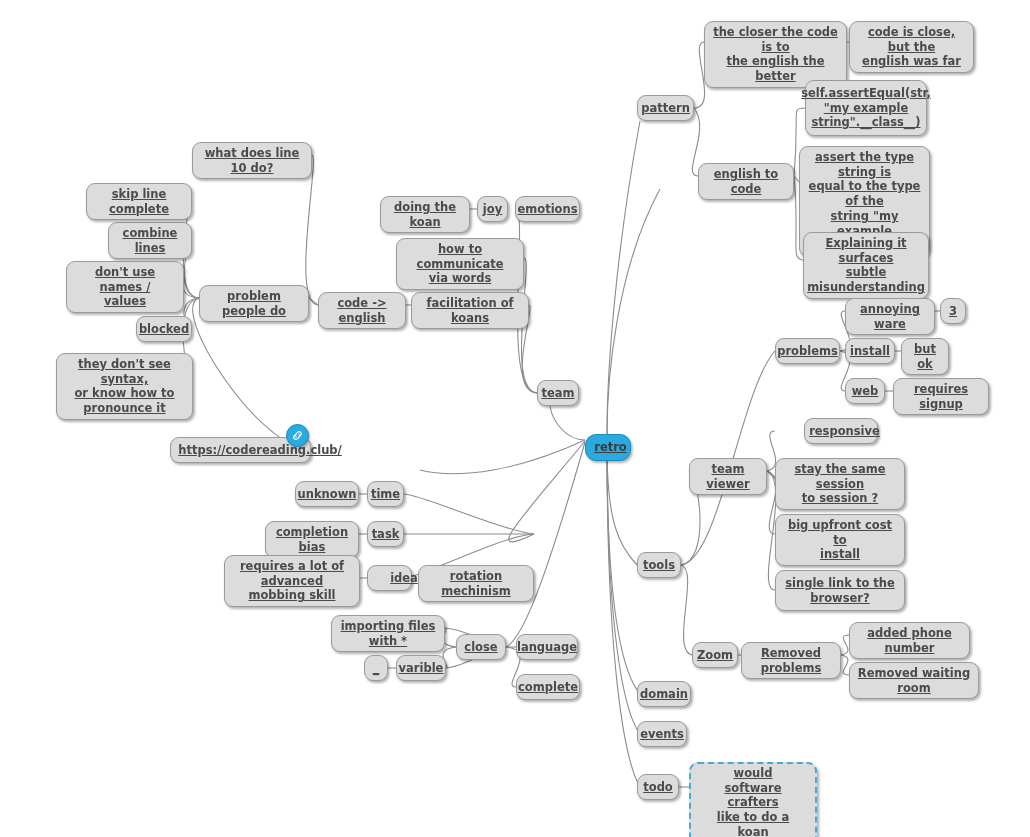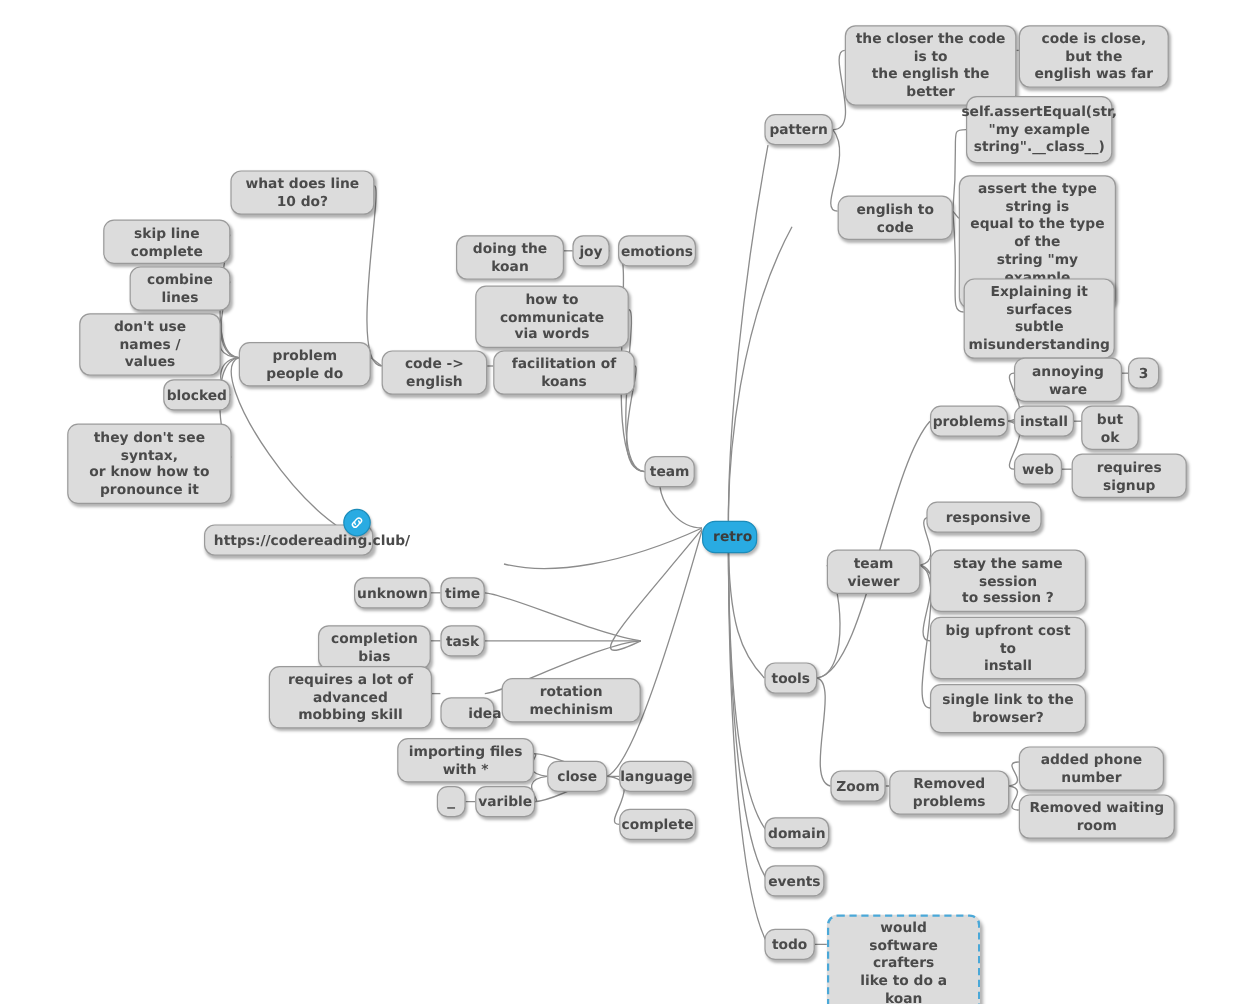--- a/index.html
+++ b/index.html
@@ -39,20 +39,21 @@
     border: 1px solid #9a9a9a;
     border-radius: 9px;
     color: #4a4a4a;
     font-size: 11.5px;
     font-weight: bold;
     line-height: 1.28;
     padding: 3px 7px;
     box-shadow: 1.5px 2px 2.5px rgba(0,0,0,0.30);
     white-space: pre-line;
     z-index: 2;
+    text-decoration: underline;
   }
   .node.root {
     background: #29abe2;
     border: 1px solid #1b8cba;
     color: #3c3c3c;
     border-radius: 11px;
     font-size: 11.5px;
   }
   .node.selected {
     border: 2px dashed #4aa8d8;
@@ -174,21 +175,21 @@
 misunderstanding</div>
       <div class="node" style="left: 637px; top: 552px; width: 44px; min-height: 26px;">tools</div>
       <div class="node" style="left: 775px; top: 338px; width: 65px; min-height: 26px;">problems</div>
       <div class="node" style="left: 845px; top: 298px; width: 90px; min-height: 26px;">annoying ware</div>
       <div class="node" style="left: 940px; top: 298px; width: 26px; min-height: 26px;">3</div>
       <div class="node" style="left: 845px; top: 338px; width: 50px; min-height: 26px;">install</div>
       <div class="node" style="left: 901px; top: 338px; width: 48px; min-height: 26px;">but ok</div>
       <div class="node" style="left: 845px; top: 378px; width: 40px; min-height: 26px;">web</div>
       <div class="node" style="left: 893px; top: 378px; width: 96px; min-height: 26px;">requires signup</div>
       <div class="node" style="left: 689px; top: 458px; width: 78px; min-height: 26px;">team viewer</div>
-      <div class="node" style="left: 772px; top: 418px; width: 96px; min-height: 26px; padding-left: 14px;">responsive</div>
+      <div class="node" style="left: 804px; top: 418px; width: 74px; min-height: 26px; padding-left: 14px;">responsive</div>
       <div class="node" style="left: 775px; top: 458px; width: 130px; min-height: 41px;">stay the same session
 to session ?</div>
       <div class="node" style="left: 775px; top: 514px; width: 130px; min-height: 41px;">big upfront cost to
 install</div>
       <div class="node" style="left: 775px; top: 570px; width: 130px; min-height: 41px;">single link to the
 browser?</div>
       <div class="node" style="left: 692px; top: 642px; width: 46px; min-height: 26px;">Zoom</div>
       <div class="node" style="left: 741px; top: 642px; width: 100px; min-height: 26px;">Removed problems</div>
       <div class="node" style="left: 849px; top: 622px; width: 121px; min-height: 26px;">added phone number</div>
       <div class="node" style="left: 849px; top: 662px; width: 130px; min-height: 26px;">Removed waiting room</div>
@@ -215,21 +216,21 @@
       <div class="node" style="left: 136px; top: 316px; width: 56px; min-height: 26px;">blocked</div>
       <div class="node" style="left: 56px; top: 353px; width: 137px; min-height: 56px;">they don't see syntax,
 or know how to
 pronounce it</div>
       <div class="node" style="left: 170px; top: 437px; width: 141px; min-height: 26px; padding-left: 46px;">https://codereading.club/</div>
       <div class="node" style="left: 418px; top: 521px; width: 116px; min-height: 26px; margin-top: 44px;">rotation mechinism</div>
       <div class="node" style="left: 367px; top: 481px; width: 37px; min-height: 26px;">time</div>
       <div class="node" style="left: 295px; top: 481px; width: 64px; min-height: 26px;">unknown</div>
       <div class="node" style="left: 367px; top: 521px; width: 37px; min-height: 26px;">task</div>
       <div class="node" style="left: 265px; top: 521px; width: 94px; min-height: 26px;">completion bias</div>
-      <div class="node" style="left: 367px; top: 581px; width: 37px; min-height: 26px; padding-left: 36px;">idea</div>
+      <div class="node" style="left: 367px; top: 565px; width: 37px; min-height: 26px; padding-left: 36px;">idea</div>
       <div class="node" style="left: 224px; top: 555px; width: 136px; min-height: 41px;">requires a lot of
 advanced mobbing skill</div>
       <div class="node" style="left: 516px; top: 634px; width: 62px; min-height: 26px;">language</div>
       <div class="node" style="left: 516px; top: 674px; width: 64px; min-height: 26px;">complete</div>
       <div class="node" style="left: 456px; top: 634px; width: 50px; min-height: 26px;">close</div>
       <div class="node" style="left: 331px; top: 615px; width: 114px; min-height: 26px;">importing files with *</div>
       <div class="node" style="left: 396px; top: 655px; width: 50px; min-height: 26px;">varible</div>
       <div class="node tiny" style="left: 364px; top: 655px; width: 24px; min-height: 26px;">_</div>
     </div>
 

